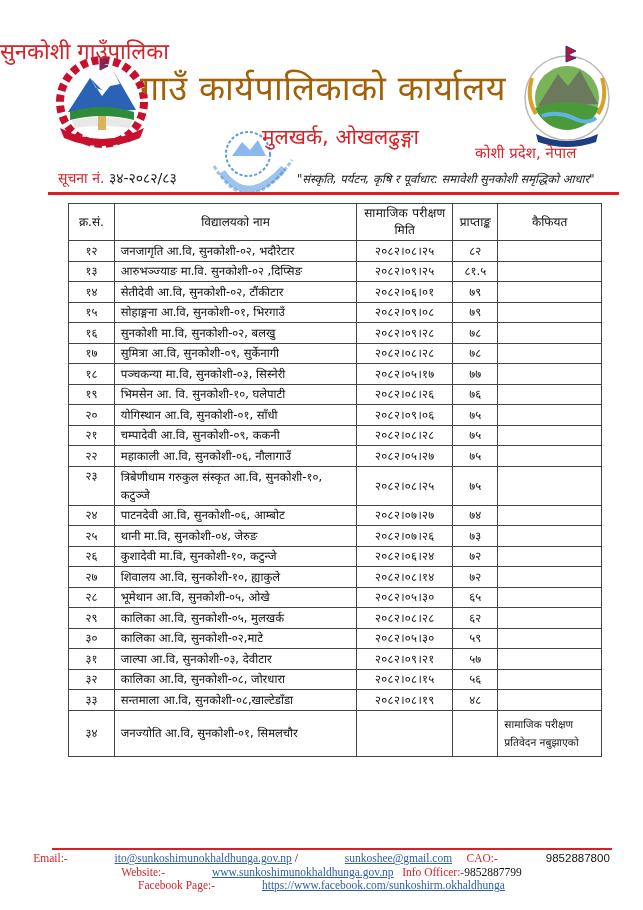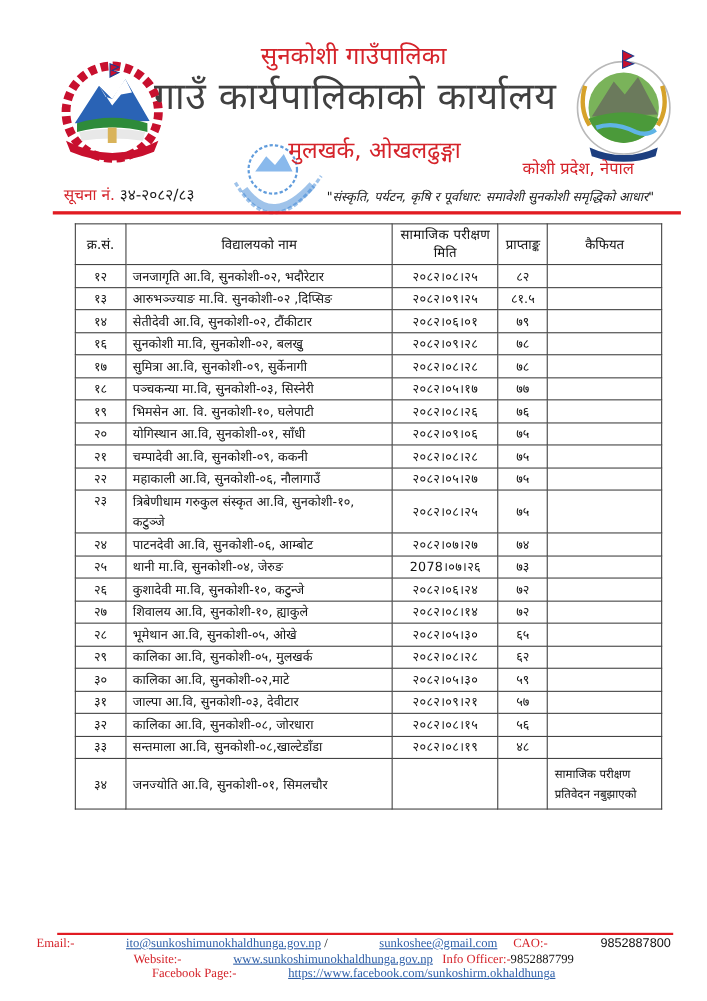--- a/index.html
+++ b/index.html
@@ -1,19 +1,19 @@
 <!DOCTYPE html>
 <html><head>
 <meta charset="utf-8">
 <style>
   html,body{margin:0;padding:0;background:#ffffff;}
   body{width:643px;height:910px;position:relative;overflow:hidden;font-family:"DejaVu Sans",sans-serif;color:#111;}
   .abs{position:absolute;}
-  .h1{left:0;width:643px;top:38px;text-align:center;font-size:22px;color:#d5232a;line-height:28px;}
-  .h2{left:118px;width:410px;top:66px;text-align:center;font-size:34px;color:#404040;line-height:44px;font-weight:normal;letter-spacing:0.5px;}
+  .h1{left:0;width:643px;top:38px;text-align:left;font-size:22px;color:#d5232a;line-height:28px;}
+  .h2{left:118px;width:410px;top:66px;text-align:center;font-size:34px;color:#a16207;line-height:44px;font-weight:normal;letter-spacing:0.5px;}
   .h3{left:262px;top:124px;font-size:21px;color:#d5232a;line-height:26px;}
   .province{left:475px;top:143px;font-size:15px;color:#d5232a;line-height:20px;}
   .notice{left:58px;top:168px;font-size:14px;line-height:20px;color:#1a1a1a;}
   .notice .lbl{color:#d5232a;}
   .slogan{left:297px;top:170px;font-size:11.5px;font-style:italic;line-height:18px;color:#1a1a1a;}
   .hline{left:48px;width:571px;top:192px;height:3px;background:#e11b22;}
   .logo-left{left:50px;top:54px;width:104px;height:98px;}
   .logo-right{left:518px;top:44px;width:98px;height:106px;}
   .seal{left:208px;top:128px;width:86px;height:90px;}
   table.main{position:absolute;left:68px;top:203px;width:534px;border-collapse:collapse;font-size:11.5px;}
@@ -109,20 +109,27 @@
         <td class="c-rem"></td>
       </tr>
       <tr class="row">
         <td class="c-sno">१४</td>
         <td class="c-name">सेतीदेवी आ.वि, सुनकोशी-०२, टौंकीटार</td>
         <td class="c-date">२०८२।०६।०१</td>
         <td class="c-score">७९</td>
         <td class="c-rem"></td>
       </tr>
       <tr class="row">
+        <td class="c-sno">१५</td>
+        <td class="c-name">सोहाङ्गना आ.वि, सुनकोशी-०१, भिरगाउँ</td>
+        <td class="c-date">२०८२।०९।०८</td>
+        <td class="c-score">७९</td>
+        <td class="c-rem"></td>
+      </tr>
+      <tr class="row">
         <td class="c-sno">१६</td>
         <td class="c-name">सुनकोशी मा.वि, सुनकोशी-०२, बलखु</td>
         <td class="c-date">२०८२।०९।२८</td>
         <td class="c-score">७८</td>
         <td class="c-rem"></td>
       </tr>
       <tr class="row">
         <td class="c-sno">१७</td>
         <td class="c-name">सुमित्रा आ.वि, सुनकोशी-०९, सुर्केनागी</td>
         <td class="c-date">२०८२।०८।२८</td>
@@ -174,21 +181,21 @@
       <tr class="row">
         <td class="c-sno">२४</td>
         <td class="c-name">पाटनदेवी आ.वि, सुनकोशी-०६, आम्बोट</td>
         <td class="c-date">२०८२।०७।२७</td>
         <td class="c-score">७४</td>
         <td class="c-rem"></td>
       </tr>
       <tr class="row">
         <td class="c-sno">२५</td>
         <td class="c-name">थानी मा.वि, सुनकोशी-०४, जेरुङ</td>
-        <td class="c-date">2078।०७।२६</td>
+        <td class="c-date">२०८२।०७।२६</td>
         <td class="c-score">७३</td>
         <td class="c-rem"></td>
       </tr>
       <tr class="row">
         <td class="c-sno">२६</td>
         <td class="c-name">कुशादेवी मा.वि, सुनकोशी-१०, कटुन्जे</td>
         <td class="c-date">२०८२।०६।२४</td>
         <td class="c-score">७२</td>
         <td class="c-rem"></td>
       </tr>

